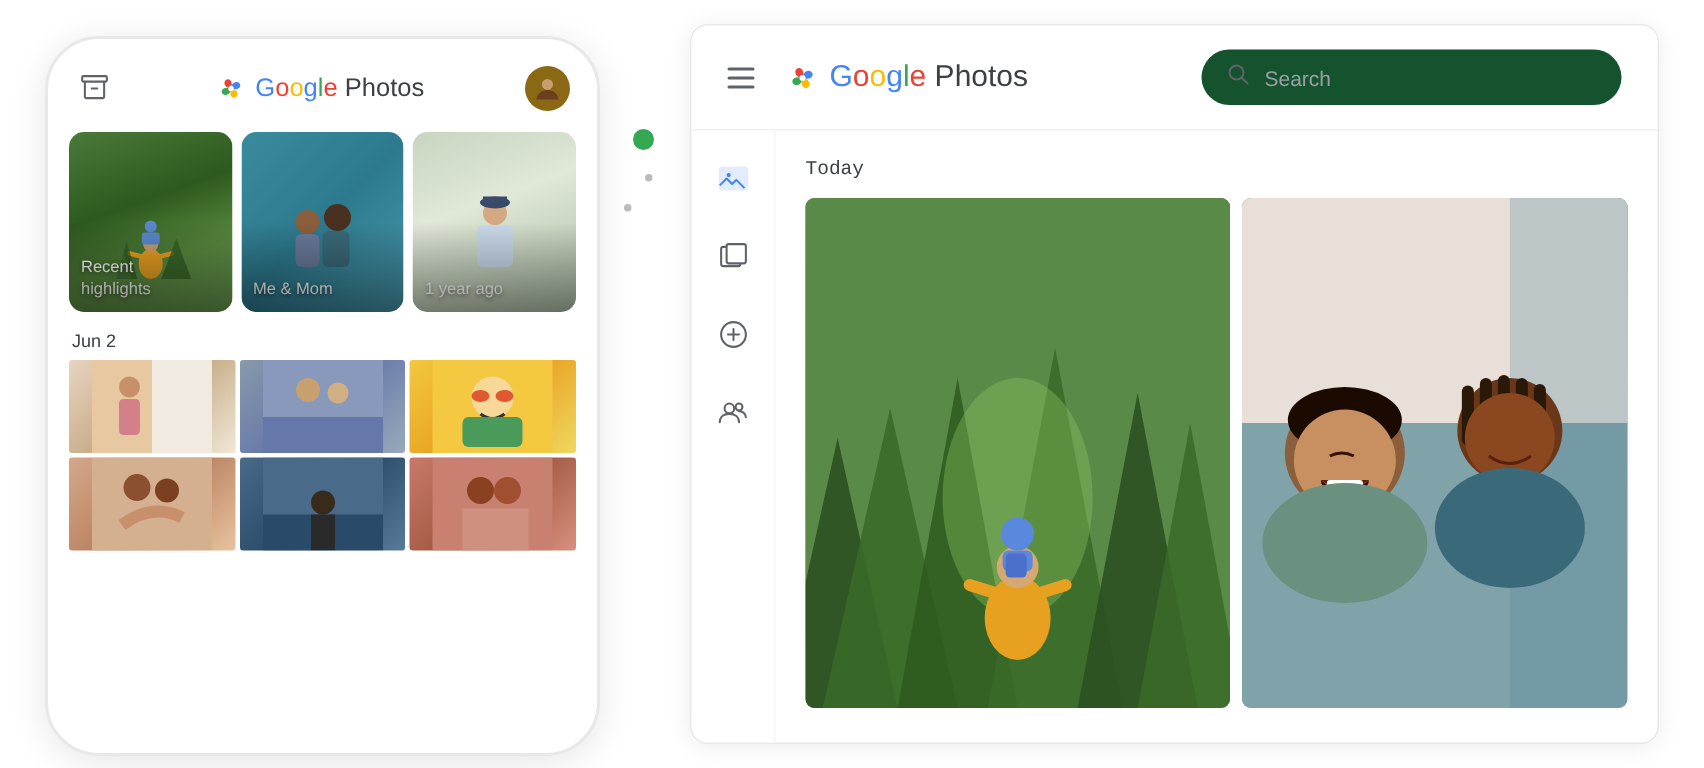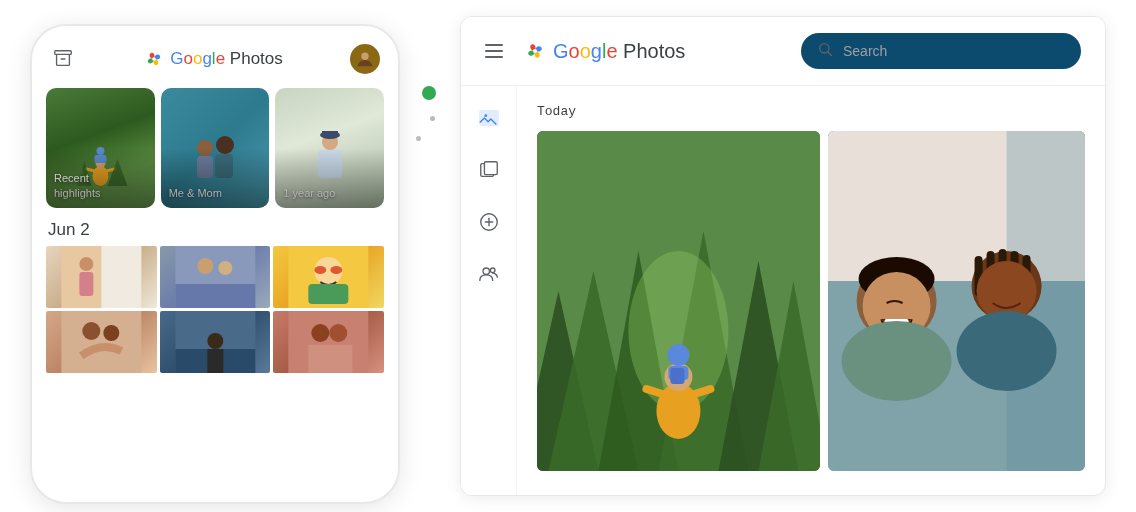--- a/index.html
+++ b/index.html
@@ -136,21 +136,21 @@
     .card-year::after {
       content: '';
       position: absolute;
       bottom: 0; left: 0; right: 0;
       height: 60px;
       background: linear-gradient(transparent, rgba(0,0,0,0.40));
     }
 
     
     .date-label {
-      font-size: 17px;
+      font-size: 12px;
       color: #3c4043;
       font-weight: 500;
       margin-bottom: 6px;
       padding-left: 2px;
     }
 
     .photo-grid {
       display: grid;
       grid-template-columns: repeat(3, 1fr);
       grid-template-rows: repeat(2, 62px);
@@ -250,21 +250,21 @@
       font-size: 20px;
       font-weight: 400;
       color: #3c4043;
       text-decoration: none;
     }
 
     .search-bar {
       margin-left: auto;
       display: flex;
       align-items: center;
-      background: #0c4a6e;
+      background: #14532d;
       border-radius: 24px;
       padding: 8px 16px;
       gap: 10px;
       min-width: 280px;
     }
 
     .search-icon svg {
       width: 16px;
       height: 16px;
     }

